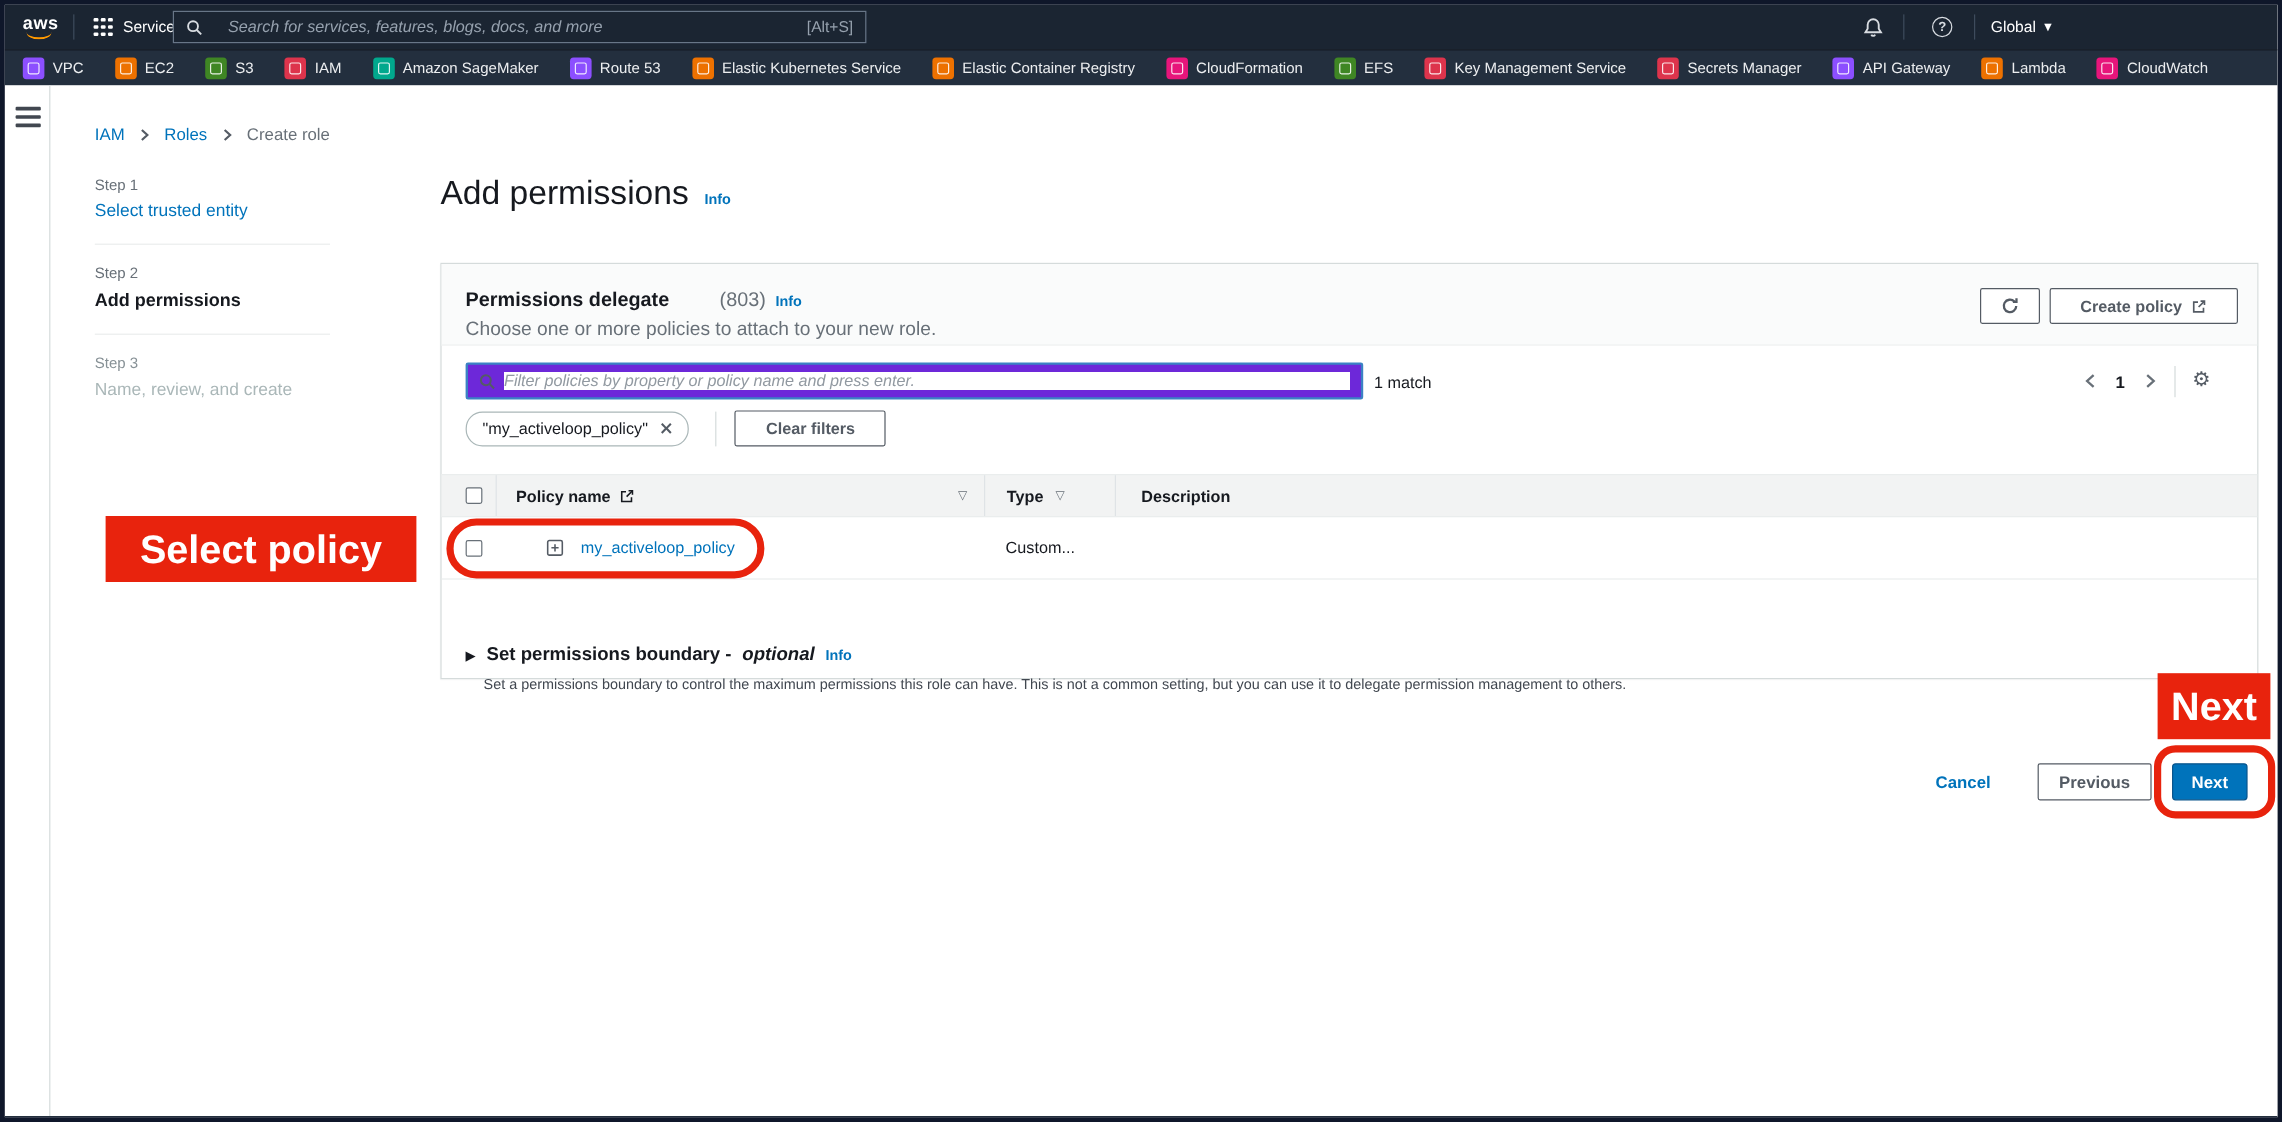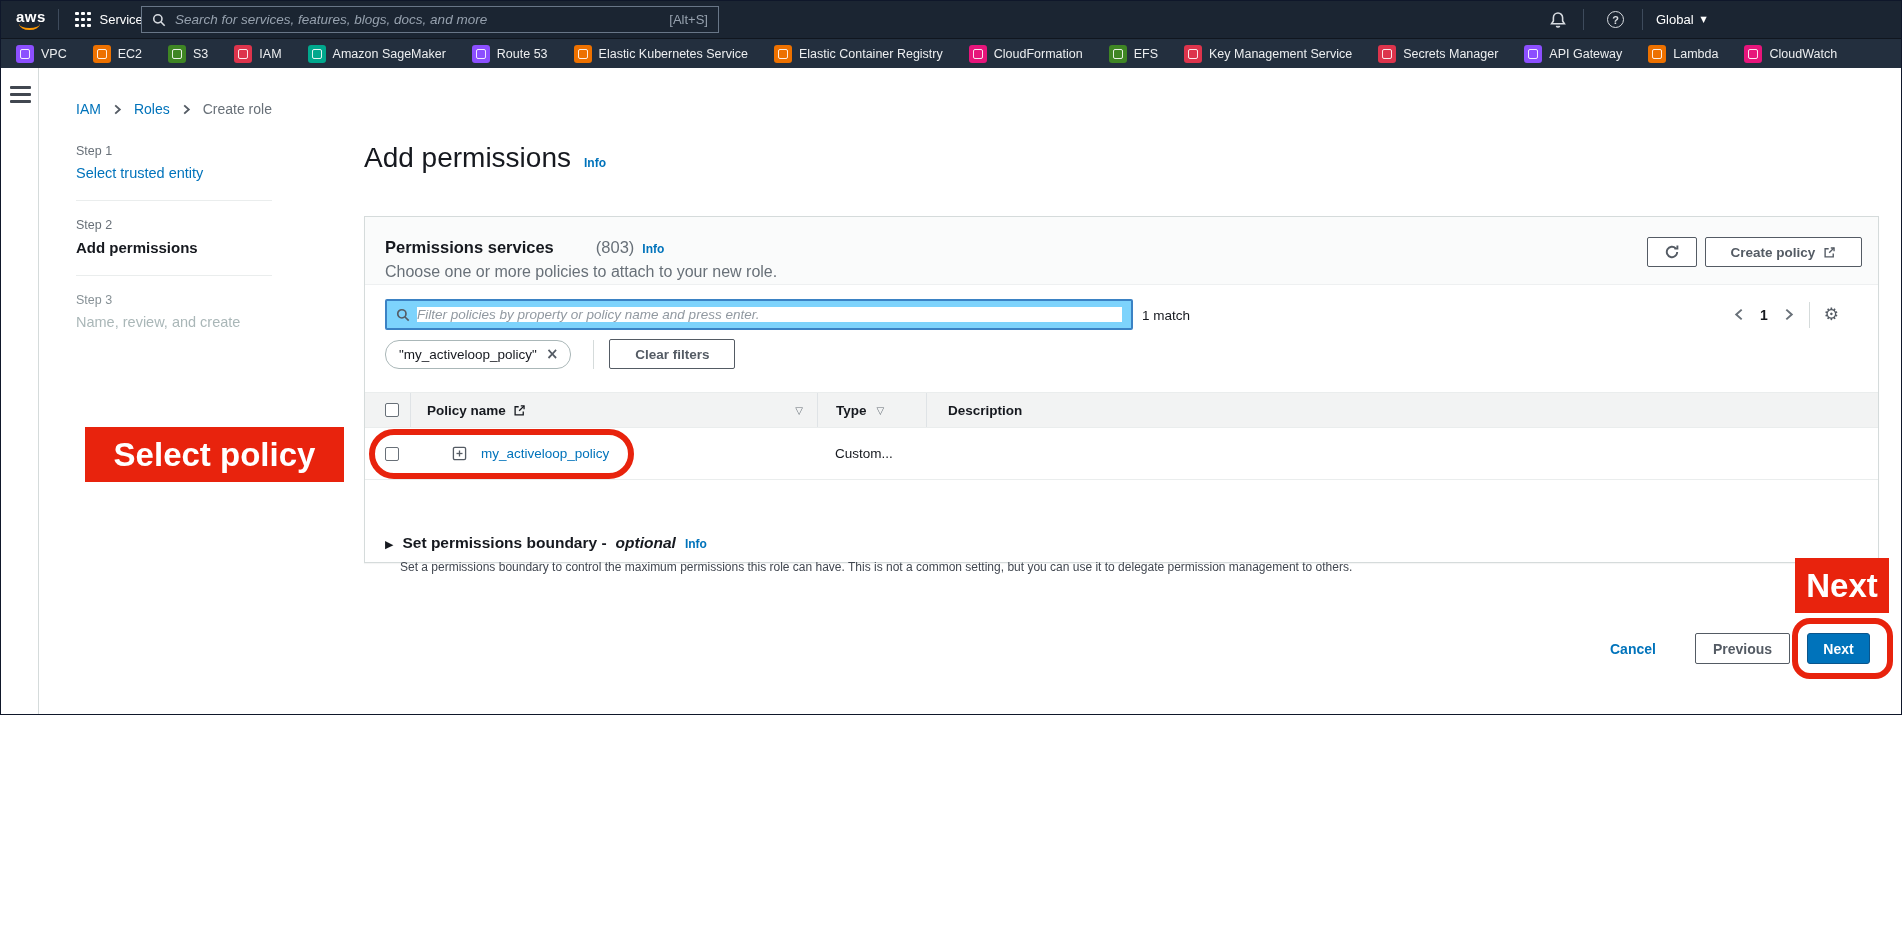--- a/index.html
+++ b/index.html
@@ -1,30 +1,30 @@
 <!DOCTYPE html>
 <html><head>
 <meta charset="utf-8">
 <style>
   * { margin:0; padding:0; box-sizing:border-box; }
   html,body { background:#fff; }
   body { font-family:"Liberation Sans", sans-serif; }
-  #app { position:relative; width:1902px; height:715px; background:#fff; overflow:hidden; border:1px solid #0f172a; }
+  #app { position:relative; width:1902px; height:935px; background:#fff; overflow:hidden; border:4px solid #0f172a; }
   .glyph { font-family:"DejaVu Sans", sans-serif; }
 
   
   .topnav { position:absolute; left:0; top:0; width:100%; height:37px; background:#1b2532; color:#fff; }
   .aws-logo { position:absolute; left:15px; top:7px; width:30px; height:22px; cursor:pointer; }
   .aws-word { font-weight:bold; font-size:15px; letter-spacing:.5px; color:#fff; }
   .aws-smile { position:absolute; left:3px; bottom:0; width:21px; height:7px; border-bottom:2px solid #ff9900; border-radius:0 0 55% 55% / 0 0 100% 100%; }
   .nav-vdiv { position:absolute; top:8px; width:1px; height:21px; background:#3e4b5c; }
   .nav-services { position:absolute; left:74px; top:0; height:37px; display:flex; align-items:center; gap:9px; font-size:13px; color:#fff; cursor:pointer; }
   .grid-icon { display:grid; grid-template-columns:repeat(3,3.5px); grid-template-rows:repeat(3,3.5px); gap:2.5px; }
   .grid-icon i { background:#fff; border-radius:1px; }
-  .nav-search { position:absolute; left:140px; top:5px; width:578px; height:27px; border:1px solid #687687; background:#1b2532; display:flex; align-items:center; padding:0 10px; gap:9px; }
+  .nav-search { position:absolute; left:140px; top:5px; width:578px; height:27px; border:1px solid #687687; background:#1b2532; display:flex; align-items:center; padding:0 10px; gap:21px; }
   .nav-search svg { flex:none; }
   .nav-search input { flex:1; background:transparent; border:none; outline:none; color:#e6e8ea; font-size:13.5px; font-style:italic; font-family:"Liberation Sans",sans-serif; }
   .nav-search input::placeholder { color:#96a1ae; font-style:italic; }
   .nav-shortcut { color:#96a1ae; font-size:13px; }
   .nav-right-icon { position:absolute; top:9px; width:19px; height:19px; color:#d8dce1; cursor:pointer; display:flex; align-items:center; justify-content:center; }
   .help-circle { width:17px; height:17px; border:1.7px solid #d8dce1; border-radius:50%; font-size:11px; font-weight:bold; display:flex; align-items:center; justify-content:center; color:#d8dce1; }
   .nav-region { position:absolute; left:1655px; top:0; height:37px; display:flex; align-items:center; gap:7px; font-size:13px; color:#fff; cursor:pointer; }
   .caret { font-size:8px; color:#fff; }
 
   
@@ -63,21 +63,21 @@
   .card-header { position:absolute; left:0; top:0; width:100%; height:68px; background:#fafbfb; border-bottom:1px solid #eef0f1; }
   .card-title-row { position:absolute; left:20px; top:21px; display:flex; align-items:baseline; gap:8px; }
   .card-title { font-size:16.5px; font-weight:bold; color:#16191f; }
   .card-count { font-size:16.5px; color:#687078;margin-left:34px; }
   .card-sub { position:absolute; left:20px; top:46px; font-size:16px; color:#687078; }
 
   .btn { display:inline-flex; align-items:center; justify-content:center; gap:8px; background:#fff; border:1px solid #545b64; border-radius:2px; color:#545b64; font-weight:bold; font-size:13.5px; height:30px; cursor:pointer; font-family:"Liberation Sans",sans-serif; }
   .btn-refresh { position:absolute; left:1282px; top:20px; width:50px; }
   .btn-create { position:absolute; left:1340px; top:20px; width:157px; }
 
-  .filter-input { position:absolute; left:20px; top:82px; width:748px; height:31px; background:#7dd3fc; border:2px solid #3b82c4; border-radius:2px; display:flex; align-items:center; padding:0 9px; gap:7px; }
+  .filter-input { position:absolute; left:20px; top:82px; width:748px; height:31px; background:#6d28d9; border:2px solid #3b82c4; border-radius:2px; display:flex; align-items:center; padding:0 9px; gap:7px; }
   .filter-input input { flex:1; border:none; outline:none; font-size:13.5px; font-style:italic; color:#16191f; font-family:"Liberation Sans",sans-serif; }
   .filter-input input::placeholder { color:#9199a1; font-style:italic; }
   .match-text { position:absolute; left:777px; top:91px; font-size:13.5px; color:#16191f; }
 
   .pager { position:absolute; left:1368px; top:82px; height:31px; display:flex; align-items:center; gap:14px; color:#687078; }
   .pager .page-num { font-size:14px; font-weight:bold; color:#16191f; }
   .pager .pg-chev { display:flex; cursor:pointer; color:#687078; }
   .pager .pg-div { width:1px; height:26px; background:#d5dbdb; }
   .gear { font-size:17px; color:#545b64; cursor:pointer; line-height:1; }
 
@@ -280,21 +280,21 @@
   </div>
 
   <div class="page-head">
     <h1>Add permissions</h1>
     <span class="info-link">Info</span>
   </div>
 
   <div class="card">
     <div class="card-header"></div>
     <div class="card-title-row">
-      <span class="card-title">Permissions services</span>
+      <span class="card-title">Permissions delegate</span>
       <span class="card-count">(803)</span>
       <span class="info-link">Info</span>
     </div>
     <div class="card-sub">Choose one or more policies to attach to your new role.</div>
 
     <button class="btn btn-refresh">
       <svg width="16" height="16" viewBox="0 0 16 16" fill="none" stroke="#545b64" stroke-width="1.9">
           <path d="M13.2 8a5.2 5.2 0 1 1-1.5-3.7"></path>
           <polyline points="13.4,1.6 13.4,4.6 10.4,4.6"></polyline>
         </svg>

